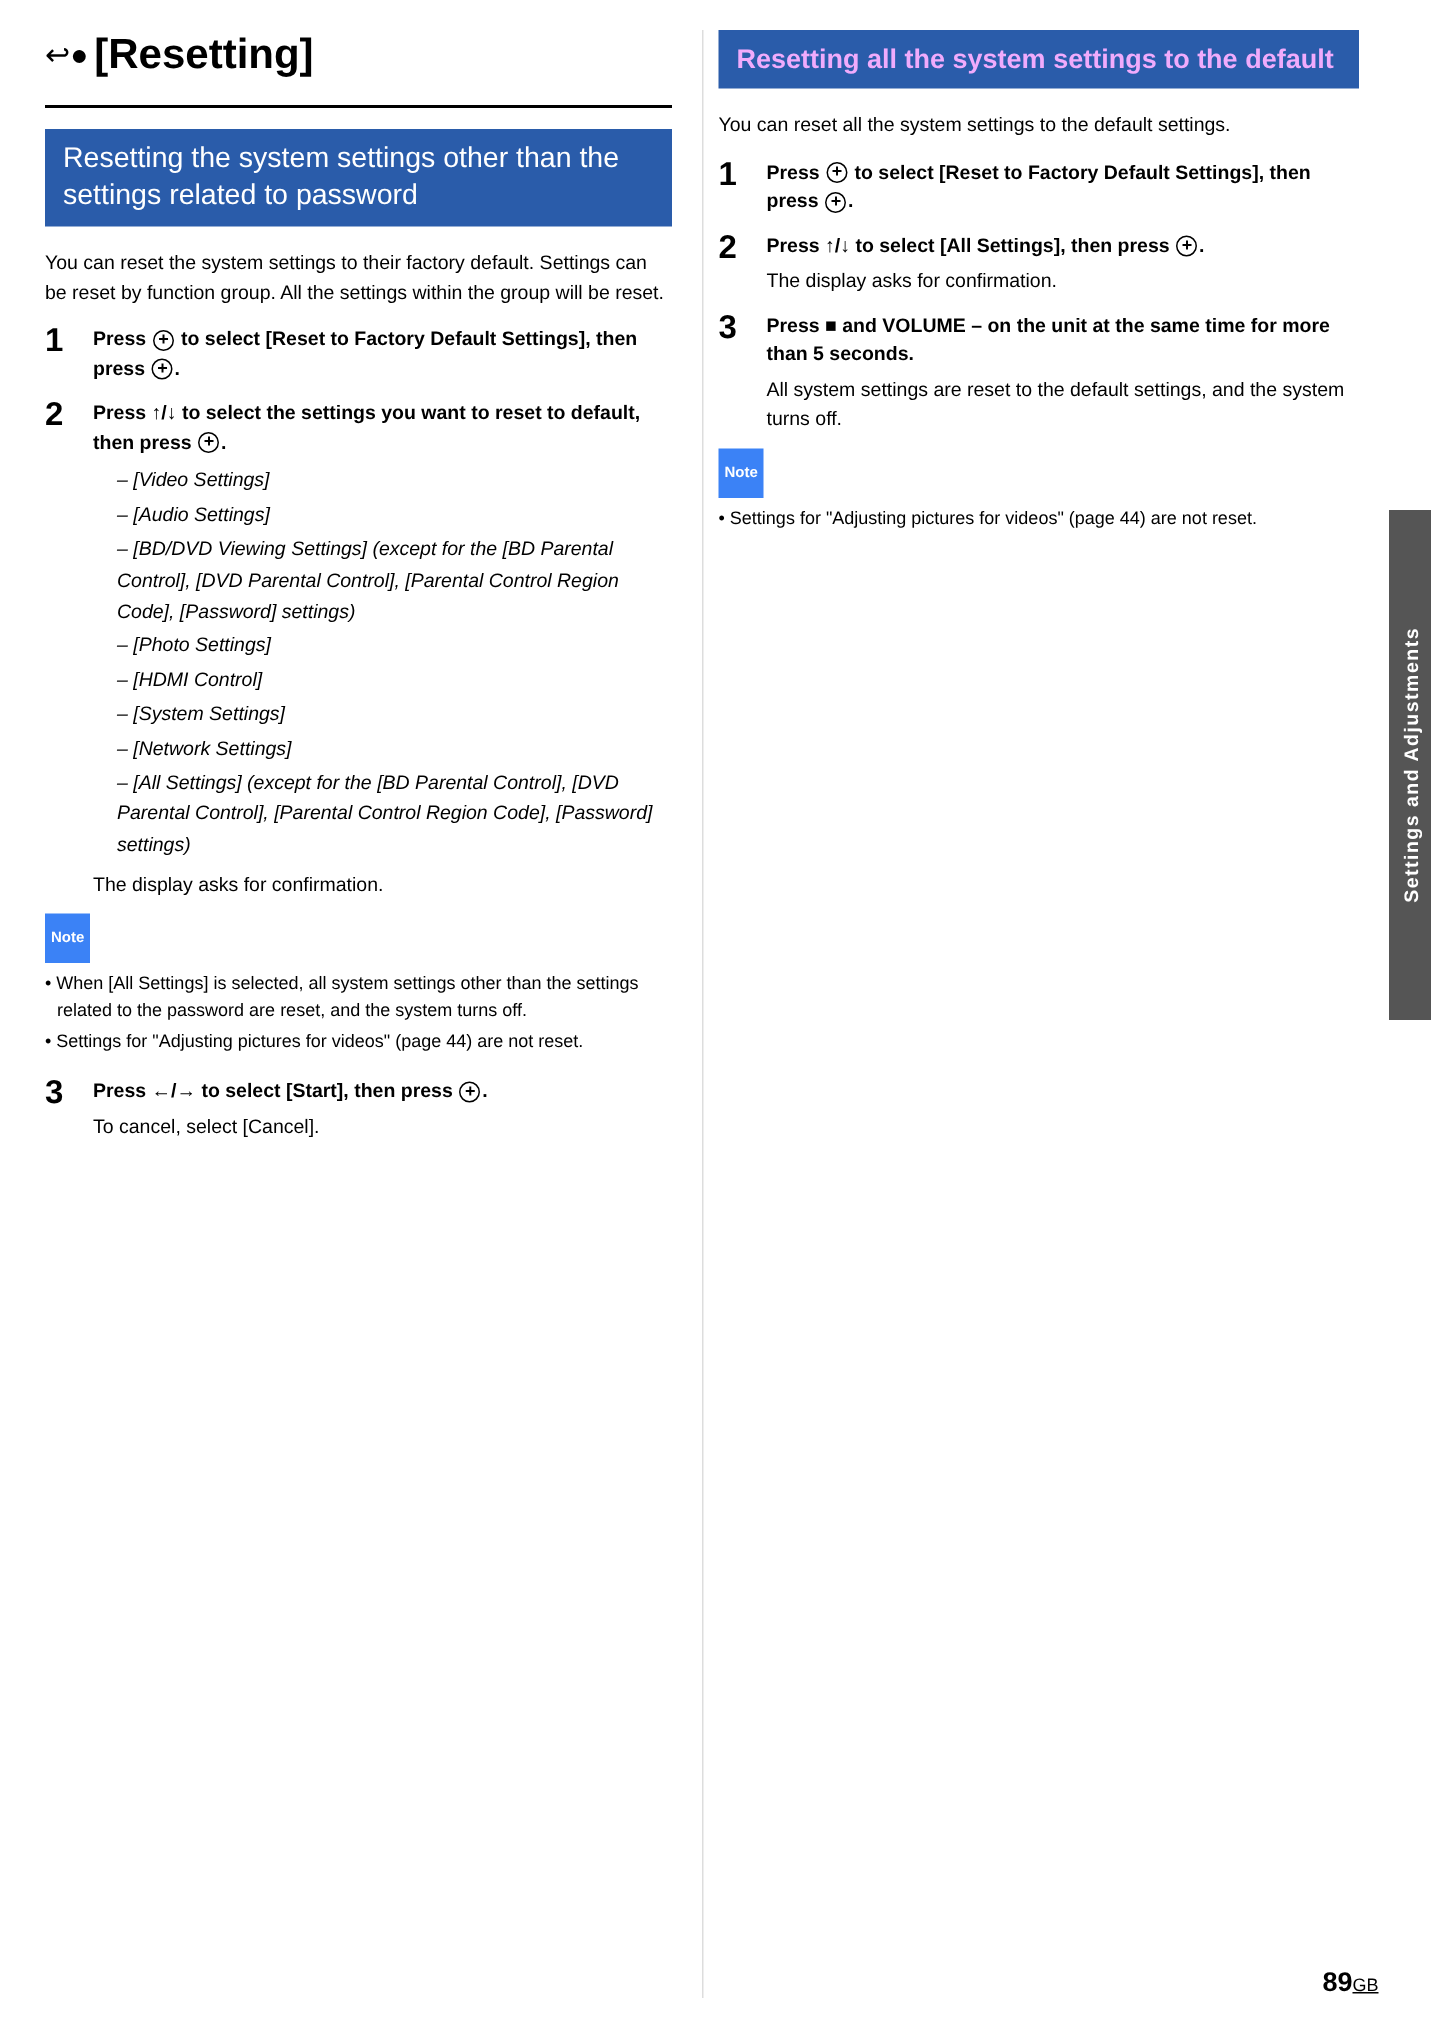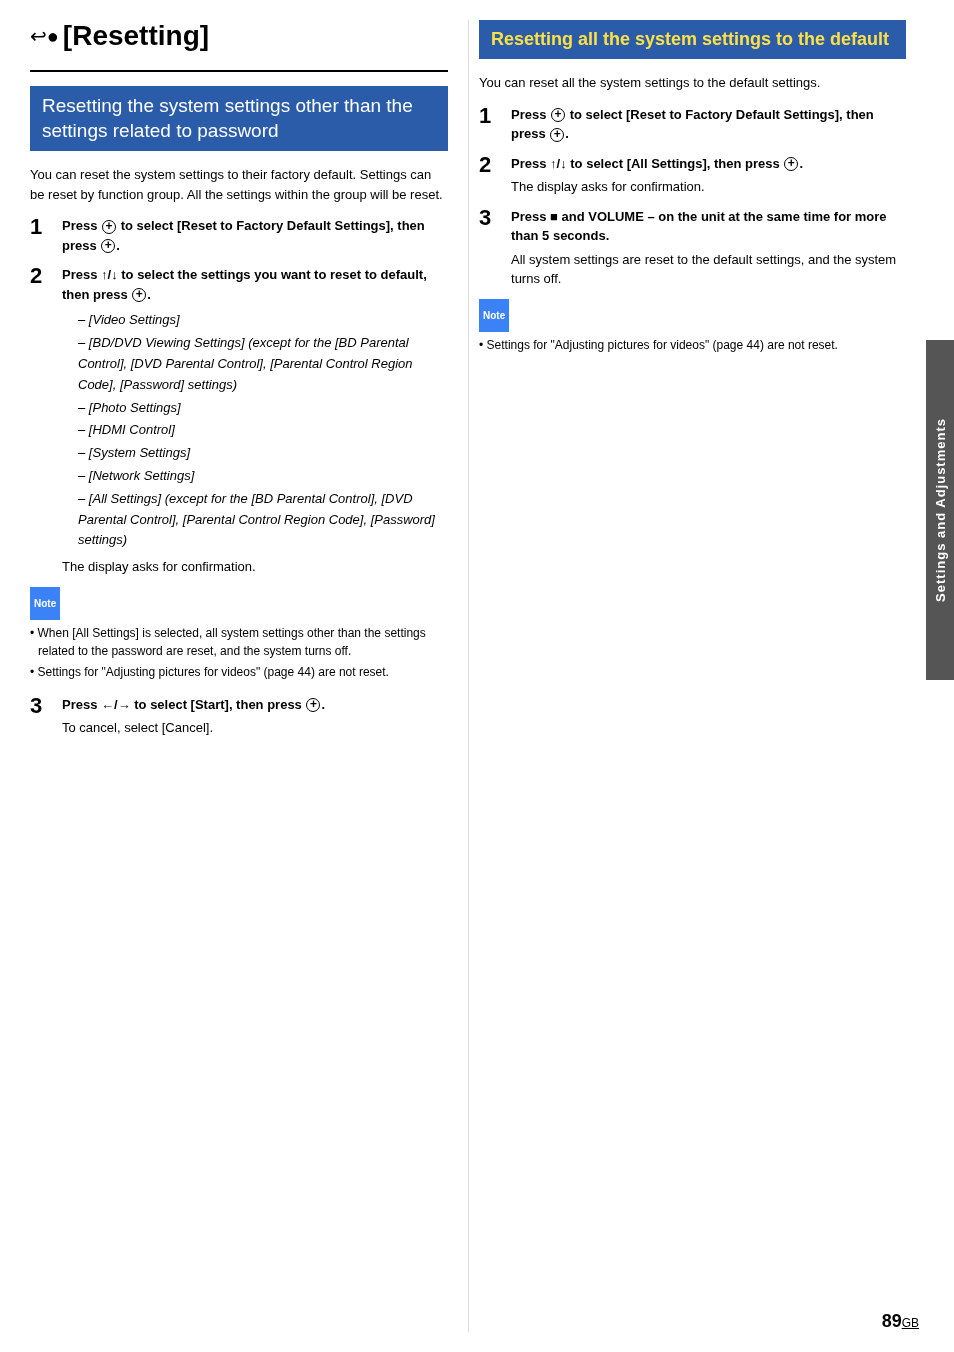--- a/index.html
+++ b/index.html
@@ -73,21 +73,21 @@
       color: #fff;
       padding: 8px 12px;
       margin-bottom: 14px;
       font-size: 19px;
       font-weight: normal;
       line-height: 1.3;
     }
     
     .section-header-right {
       background: #2a5caa;
-      color: #fde047;
+      color: #f0abfc;
       padding: 8px 12px;
       margin-bottom: 14px;
       font-size: 18px;
       font-weight: bold;
       line-height: 1.3;
     }
     .intro-text {
       font-size: 13px;
       line-height: 1.5;
       margin-bottom: 12px;
@@ -225,20 +225,21 @@
           <strong>Press <span class="circle-icon">+</span> to select [Reset to Factory Default Settings], then press <span class="circle-icon">+</span>.</strong>
         </div>
       </div>
 
       <div class="step">
         <span class="step-num">2</span>
         <div class="step-content">
           <strong>Press ↑/↓ to select the settings you want to reset to default, then press <span class="circle-icon">+</span>.</strong>
           <ul class="sub-list">
             <li>[Video Settings]</li>
+            <li>[Audio Settings]</li>
             <li>[BD/DVD Viewing Settings] (except for the [BD Parental Control], [DVD Parental Control], [Parental Control Region Code], [Password] settings)</li>
             <li>[Photo Settings]</li>
             <li>[HDMI Control]</li>
             <li>[System Settings]</li>
             <li>[Network Settings]</li>
             <li>[All Settings] (except for the [BD Parental Control], [DVD Parental Control], [Parental Control Region Code], [Password] settings)</li>
           </ul>
           <div class="sub-step-text">The display asks for confirmation.</div>
         </div>
       </div>

